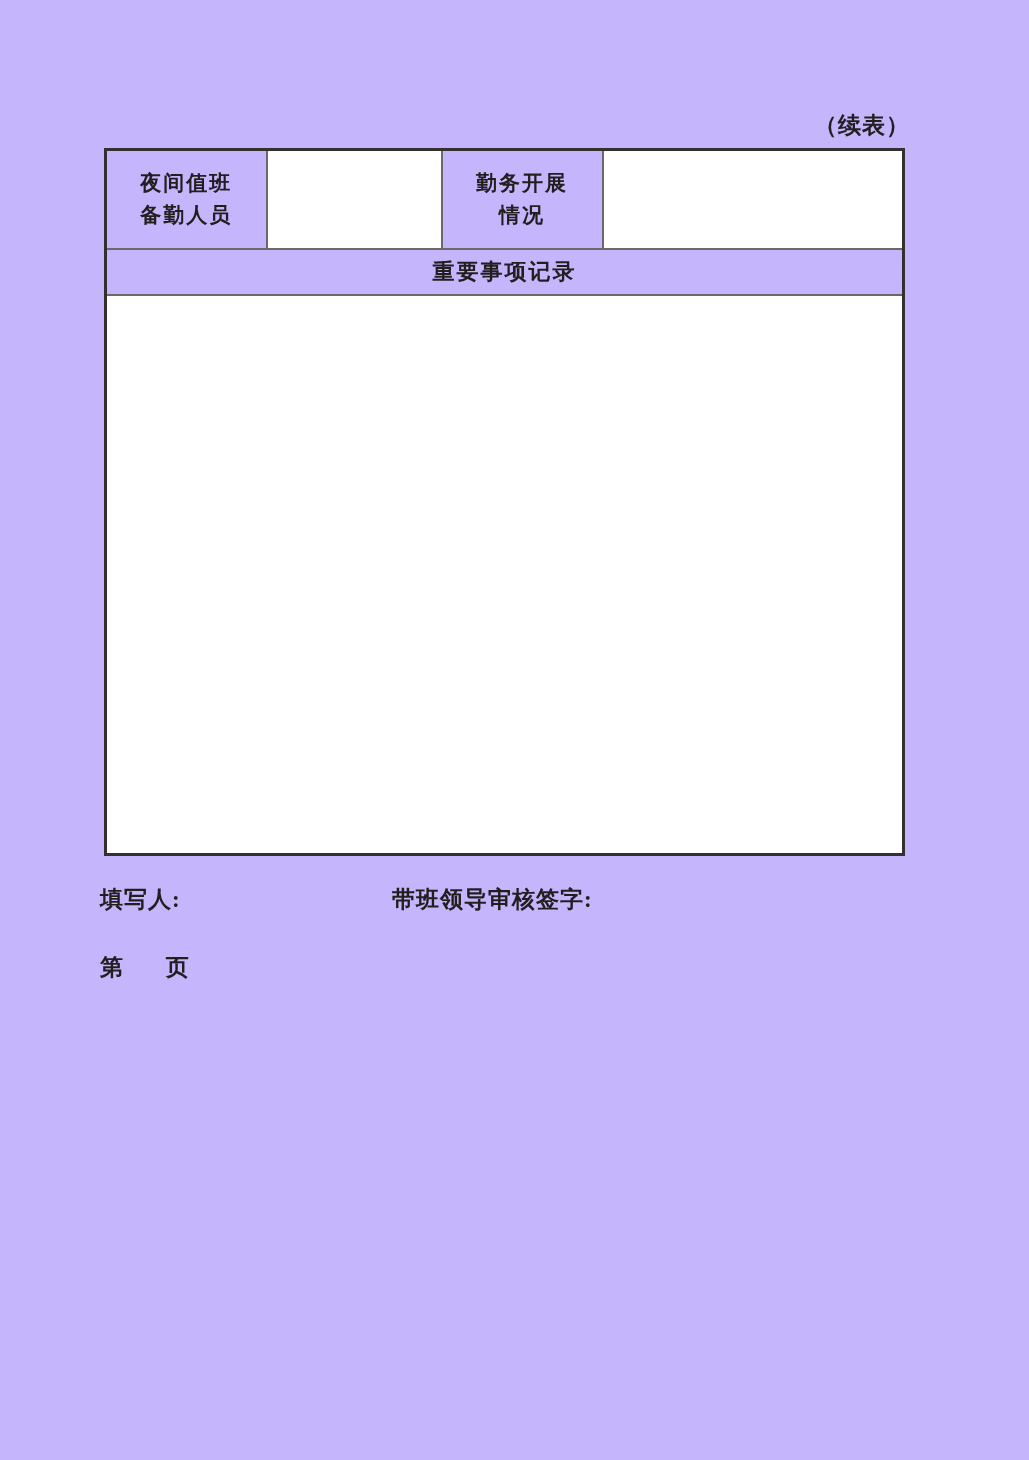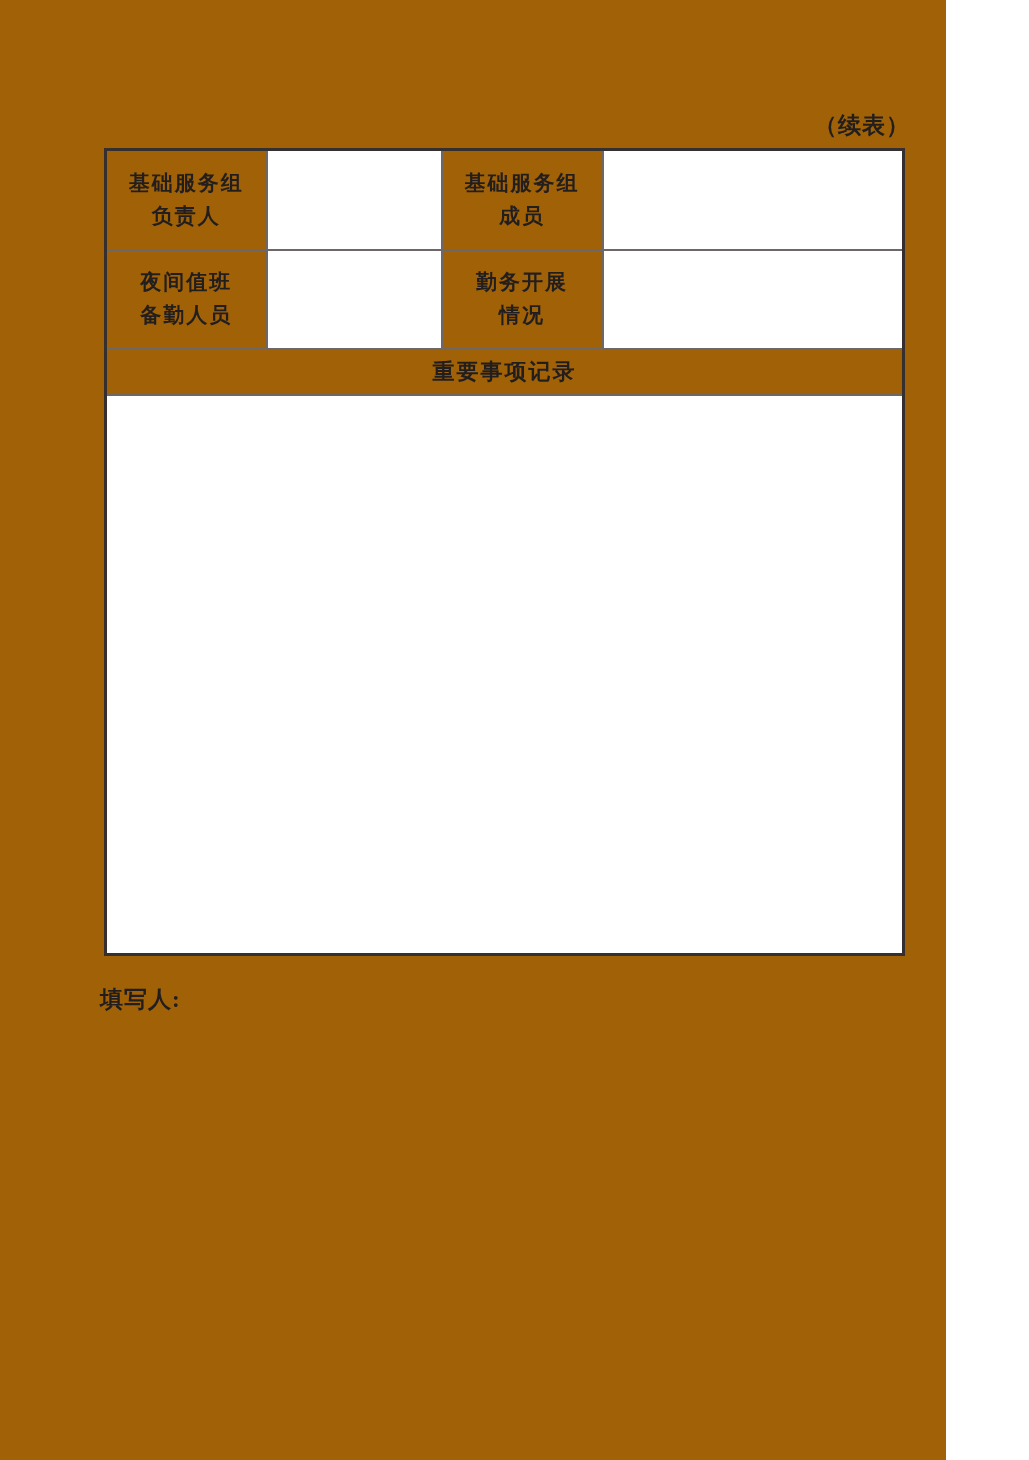--- a/index.html
+++ b/index.html
@@ -2,23 +2,23 @@
 <html><head>
 <meta charset="utf-8">
 <style>
   html, body {
     margin: 0;
     padding: 0;
     background: #ffffff;
   }
   .page {
     position: relative;
-    width: 946px;
+    width: 1029px;
     height: 1460px;
-    background: #a16207;
+    background: #c4b5fd;
     font-family: "Liberation Serif", "DejaVu Serif", serif;
     color: #221e1e;
     overflow: hidden;
   }
   .content {
     position: absolute;
     left: 104px;
     top: 0;
     width: 798px;
   }
@@ -115,28 +115,20 @@
     <div class="continuation-note">（续表）</div>
 
     <table class="form-table">
       <colgroup>
         <col class="c1">
           <col class="c2">
           <col class="c3">
           <col class="c4">
       </colgroup>
       <tbody>
-        <tr class="r1">
-          <td class="label-cell">基础服务组
-负责人</td>
-          <td class="value-cell"></td>
-          <td class="label-cell">基础服务组
-成员</td>
-          <td class="value-cell"></td>
-        </tr>
 
 
 
 
         <tr class="r5">
           <td class="label-cell">夜间值班
 备勤人员</td>
           <td class="value-cell"></td>
           <td class="label-cell">勤务开展
 情况</td>
@@ -148,17 +140,22 @@
         </tr>
 
         <tr class="r7">
           <td class="value-cell big-cell" colspan="4"></td>
         </tr>
       </tbody>
     </table>
 
     <div class="sign-row">
       <span class="filler">填写人:</span>
+      <span class="leader">带班领导审核签字:</span>
     </div>
 
+    <div class="page-num">
+      <span class="prefix">第</span>
+      <span class="suffix">页</span>
+    </div>
 
   </div>
 </div>
 
 </body></html>

